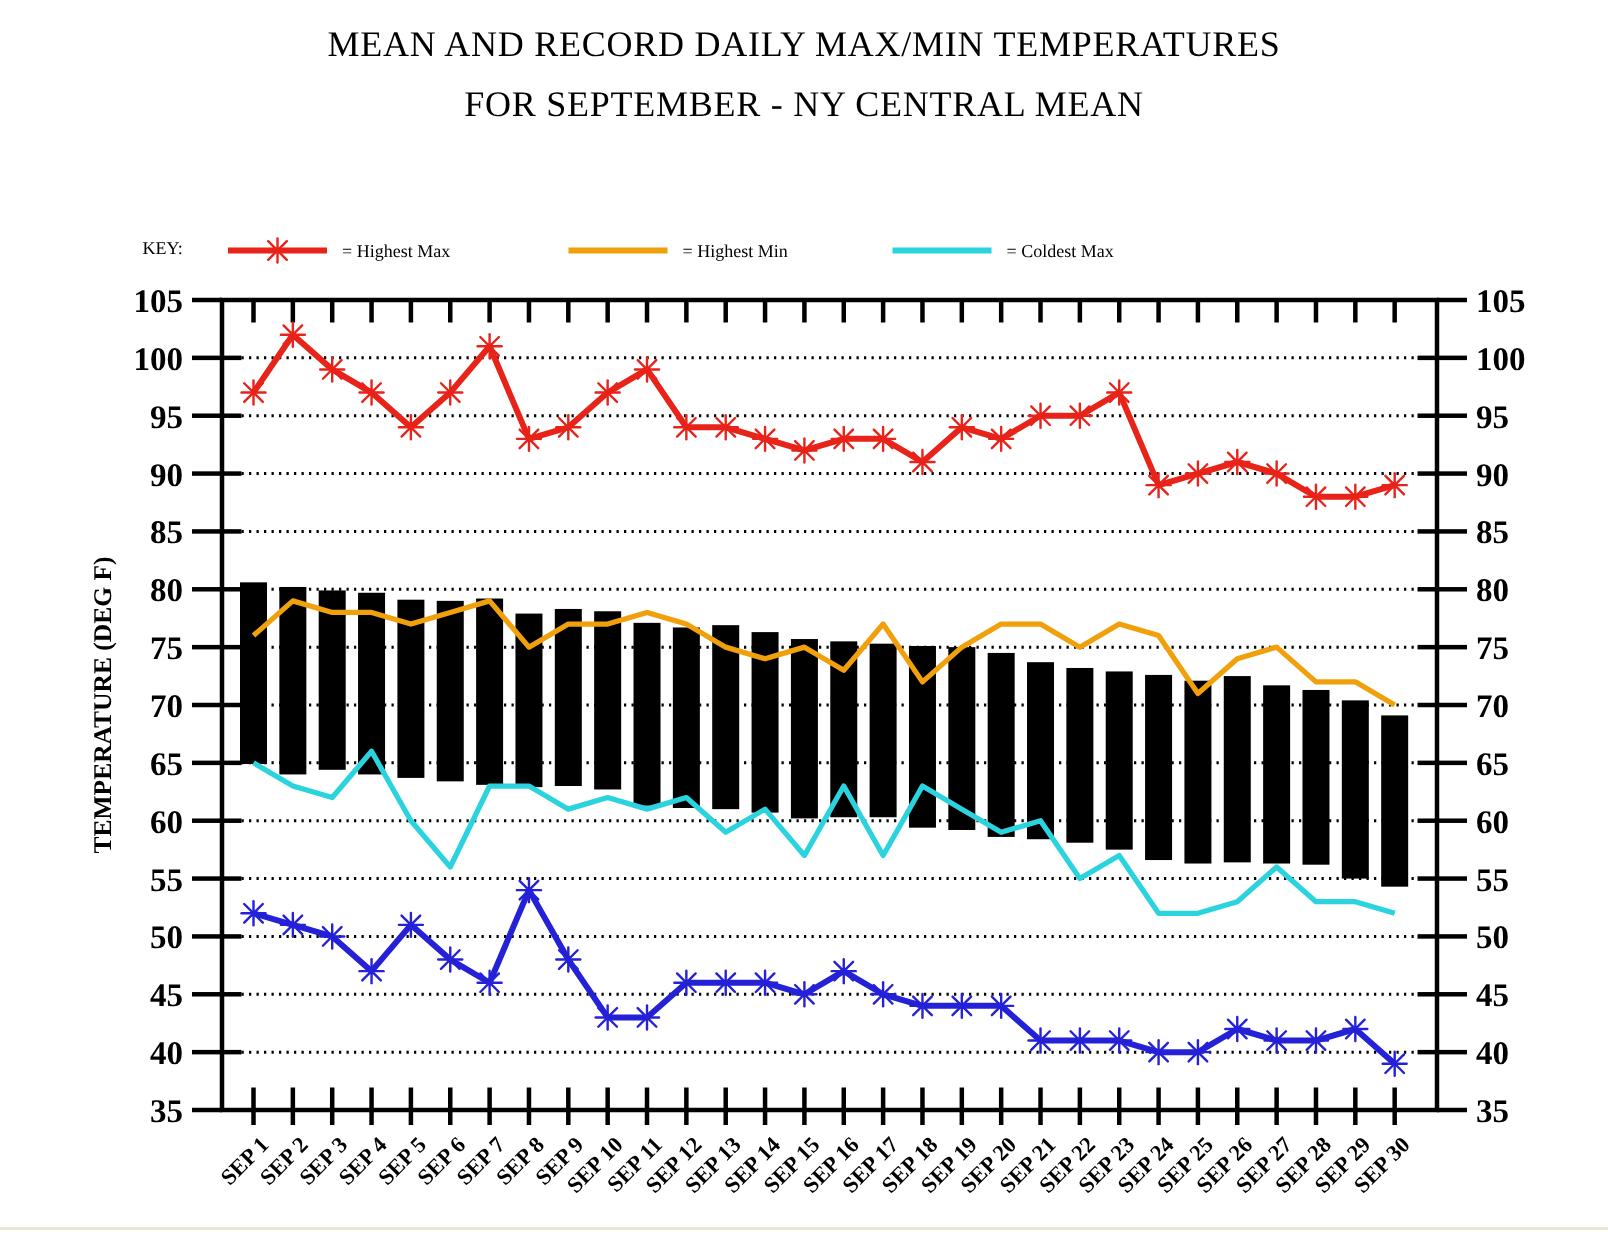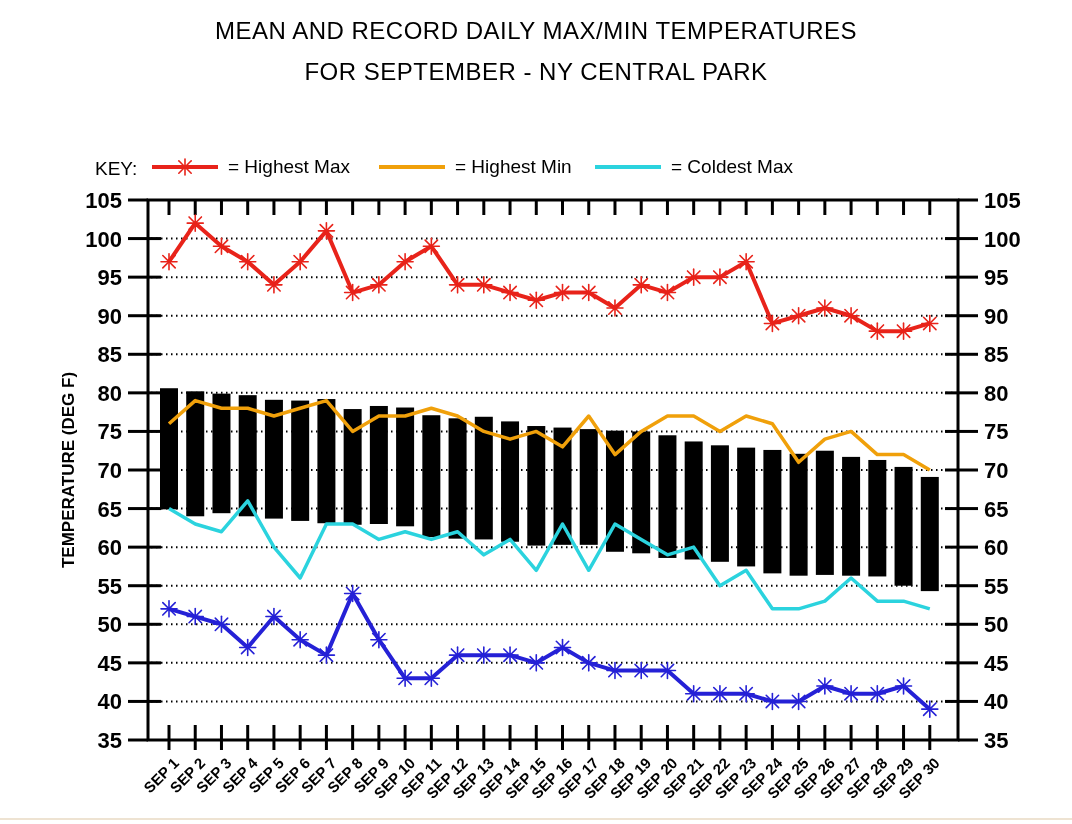--- a/index.html
+++ b/index.html
@@ -1,37 +1,37 @@
 <!DOCTYPE html>
 <html><head>
 <meta charset="utf-8">
 <style>
   html,body{margin:0;padding:0;background:#ffffff;}
   #page{position:relative;width:1072px;height:824px;background:#ffffff;overflow:hidden;
-        font-family:Liberation Sans, sans-serif;color:#000;}
+        font-family:Liberation Serif, serif;color:#000;}
   .title-block{position:absolute;left:0;top:0;width:1072px;text-align:center;}
   .title-1{margin-top:17px;font-size:24px;letter-spacing:0.5px;}
   .title-2{margin-top:13px;font-size:24px;letter-spacing:0.5px;}
   .title-3{margin-top:13px;font-size:18px;}
-  .legend-row{position:absolute;top:156px;left:0;width:1072px;height:24px;font-size:19px;}
+  .legend-row{position:absolute;top:156px;left:0;width:1072px;height:24px;font-size:12px;}
   .legend-key{position:absolute;left:95px;top:2px;}
   .legend-entry{position:absolute;top:0;display:flex;align-items:center;}
   .legend-entry .sample{display:block;margin-right:8px;}
   .legend-entry .lbl{white-space:nowrap;}
   #chart-svg{position:absolute;left:0;top:0;}
   .bottom-accent{position:absolute;left:0;top:818px;width:1072px;height:2px;background:#eee3d2;}
 </style>
 </head>
 <body>
 
 <div id="page">
 
   <div class="title-block">
     <div class="title-1">MEAN AND RECORD DAILY MAX/MIN TEMPERATURES</div>
-    <div class="title-2">FOR SEPTEMBER - NY CENTRAL PARK</div>
+    <div class="title-2">FOR SEPTEMBER - NY CENTRAL MEAN</div>
   </div>
 
   <div class="legend-row">
     <span class="legend-key">KEY:</span>
 
     <span class="legend-entry" style="left:150px">
       <svg class="sample" width="70" height="22">
           <line x1="2" y1="11" x2="68" y2="11" stroke="#e8231a" stroke-width="4"></line>
           <g stroke="#e8231a" stroke-width="1.6" stroke-linecap="round">
             <line x1="27" y1="11" x2="43" y2="11"></line>

